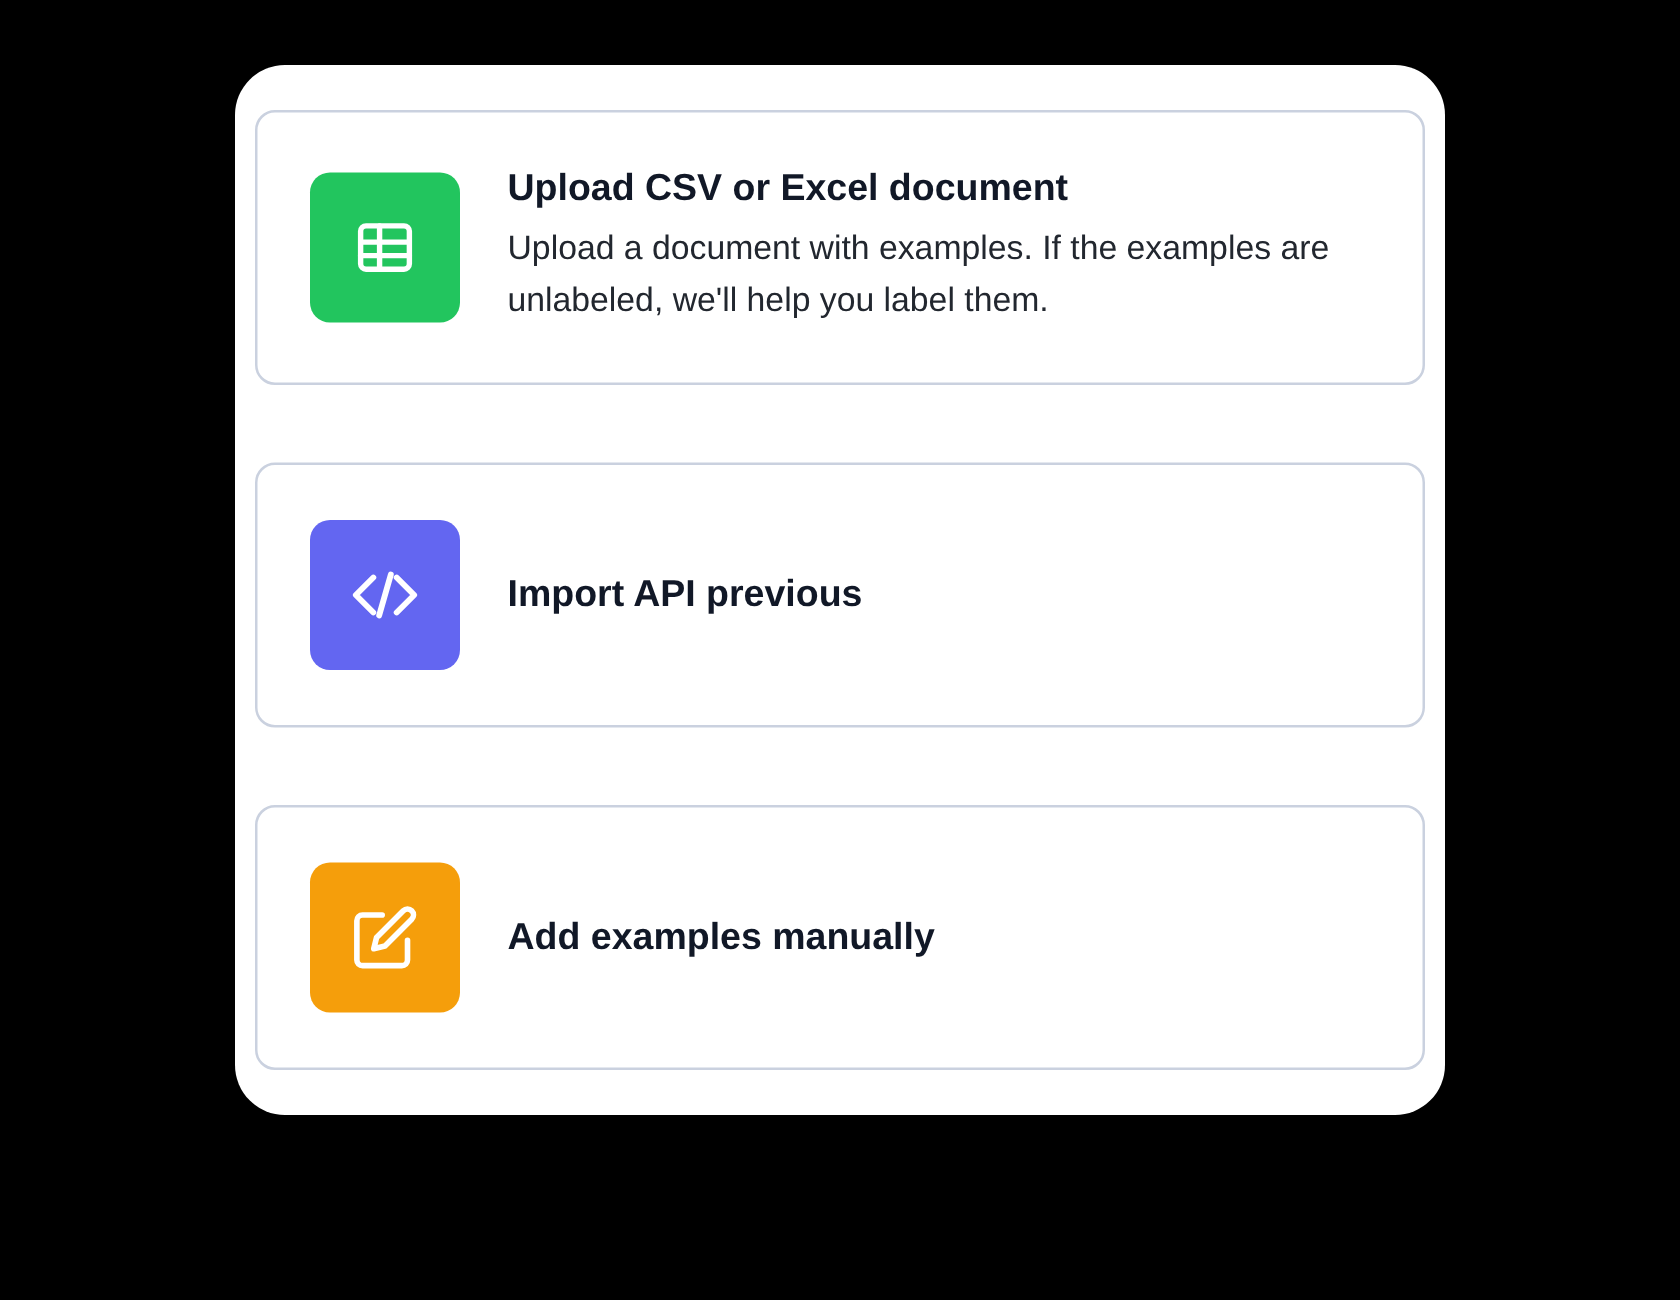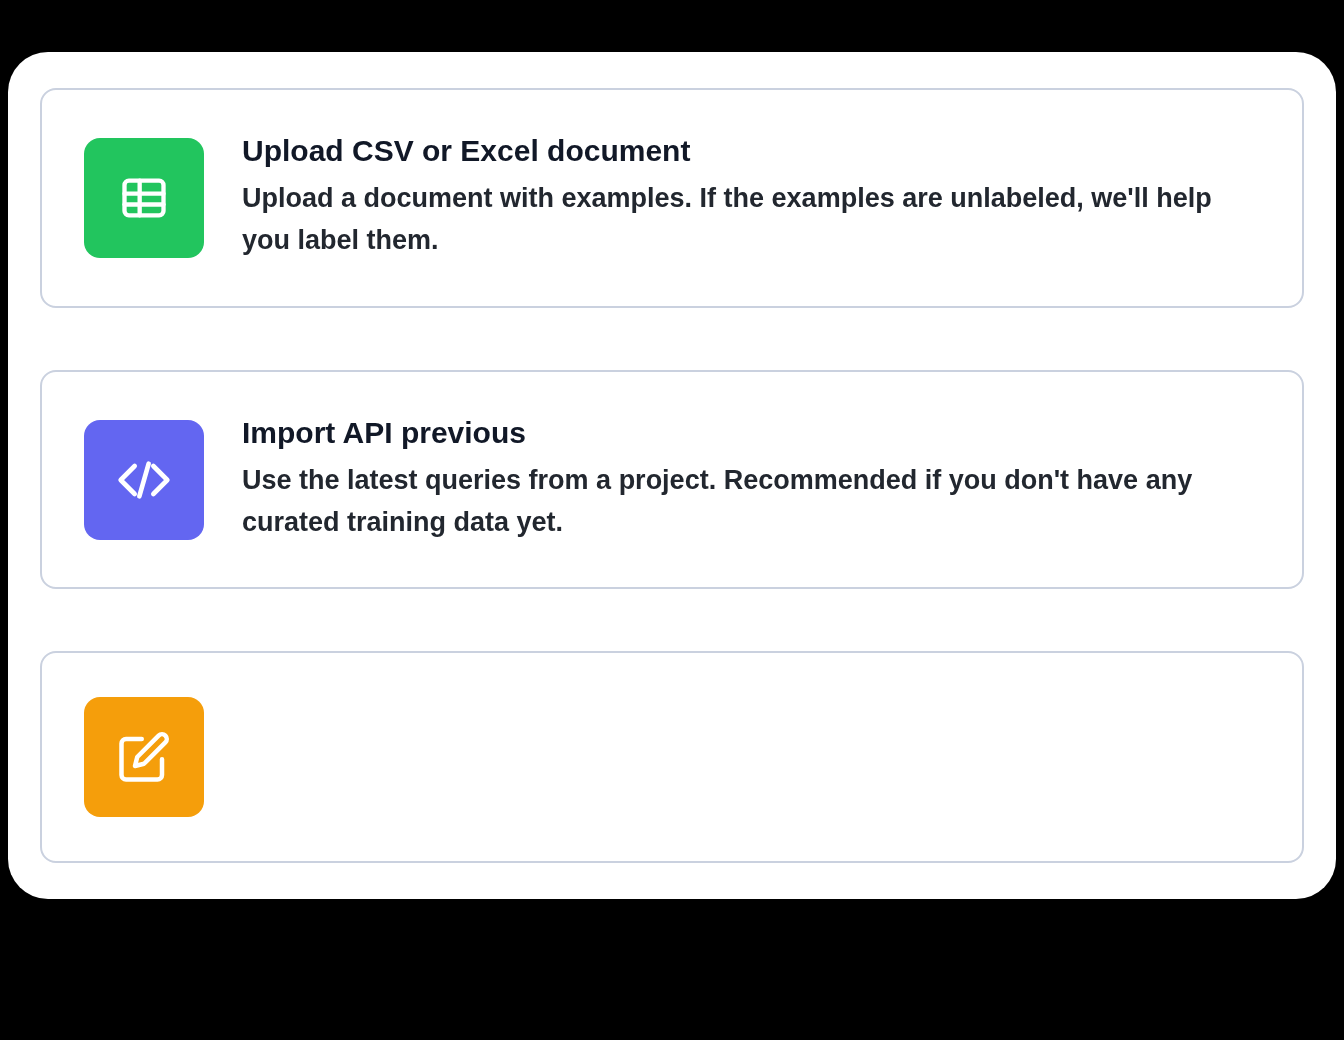--- a/index.html
+++ b/index.html
@@ -13,22 +13,22 @@
       height: 1040px;
       font-family: -apple-system, BlinkMacSystemFont, "Segoe UI", Helvetica, Arial, sans-serif;
       display: flex;
       align-items: flex-start;
       justify-content: center;
       padding-top: 52px;
     }
     .container {
       background: #fff;
       border-radius: 40px;
-      width: 1328px;
-      padding: 36px 32px;
+      width: 968px;
+      padding: 36px 16px;
       display: flex;
       flex-direction: column;
       gap: 62px;
     }
     .option-card {
       border: 2px solid #cad1df;
       border-radius: 16px;
       padding: 44px 42px;
       display: flex;
       align-items: center;
@@ -54,21 +54,21 @@
     }
     .option-title {
       font-size: 30px;
       font-weight: 700;
       color: #111827;
     }
     .option-desc {
       font-size: 27px;
       line-height: 1.55;
       color: #22272f;
-      font-weight: 700;
+      font-weight: 400;
     }
     svg {
       display: block;
     }
   </style>
 </head>
 <body>
 
 <div class="container">
 
@@ -90,28 +90,28 @@
   <div class="option-card">
     <div class="icon-box icon-purple">
       <svg width="56" height="56" viewBox="0 0 24 24" fill="none" stroke="#fff" stroke-width="2" stroke-linecap="round" stroke-linejoin="round">
         <polyline points="16 18 22 12 16 6"></polyline>
         <polyline points="8 6 2 12 8 18"></polyline>
         <line x1="14" y1="5" x2="10" y2="19"></line>
       </svg>
     </div>
     <div class="option-text">
       <div class="option-title">Import API previous</div>
-      <div class="option-desc">Use the latest queries from a project. Recommended if you don't have any curated training data yet.</div>
     </div>
   </div>
 
   <div class="option-card">
     <div class="icon-box icon-orange">
       <svg width="54" height="54" viewBox="0 0 24 24" fill="none" stroke="#fff" stroke-width="2" stroke-linecap="round" stroke-linejoin="round">
         <path d="M11 4H4a2 2 0 0 0-2 2v14a2 2 0 0 0 2 2h14a2 2 0 0 0 2-2v-7"></path>
         <path d="M18.5 2.5a2.121 2.121 0 0 1 3 3L12 15l-4 1 1-4 9.5-9.5z"></path>
       </svg>
     </div>
     <div class="option-text">
+      <div class="option-title">Add examples manually</div>
     </div>
   </div>
 
 </div>
 
 </body></html>

